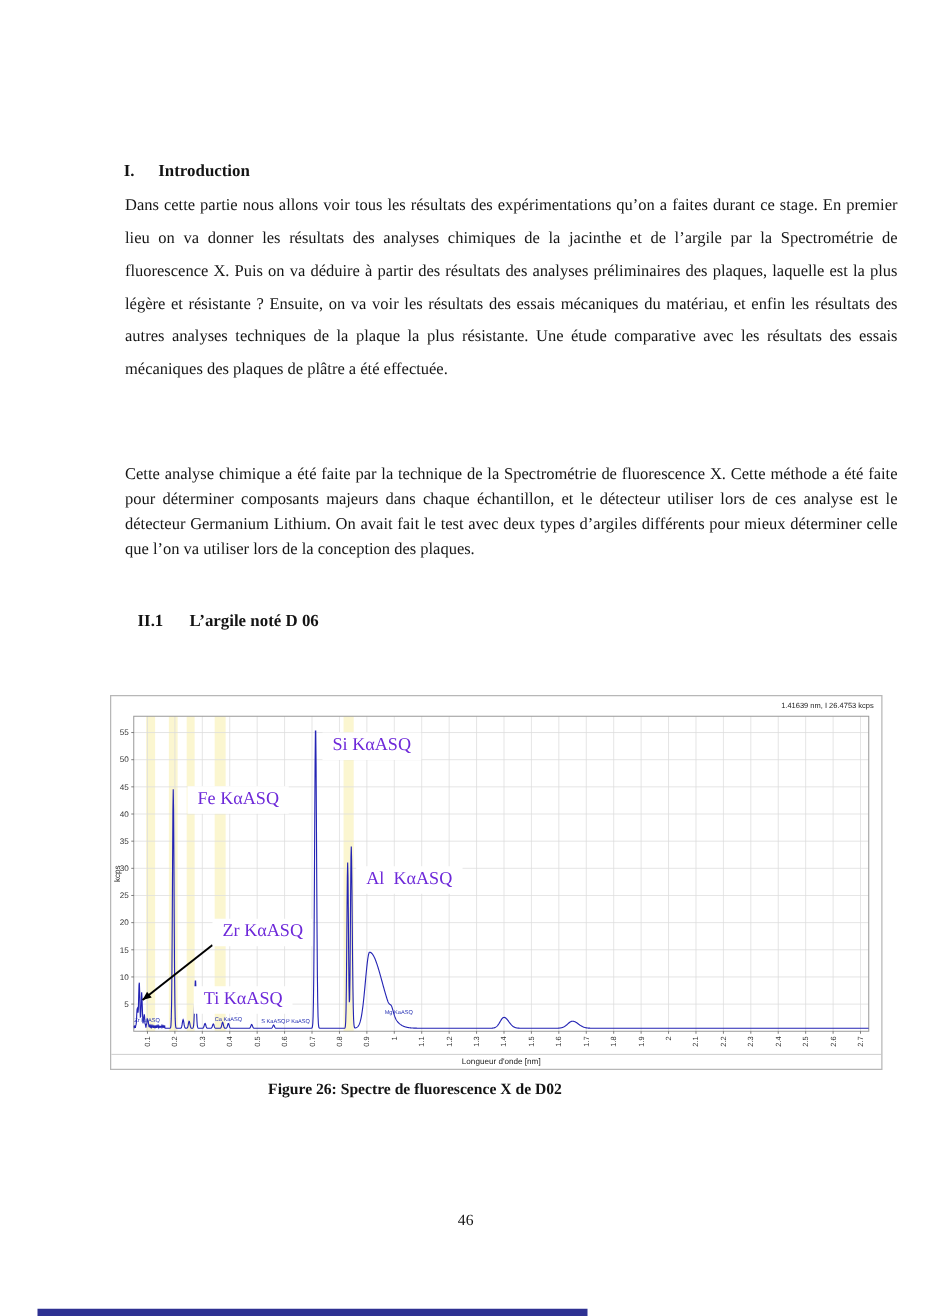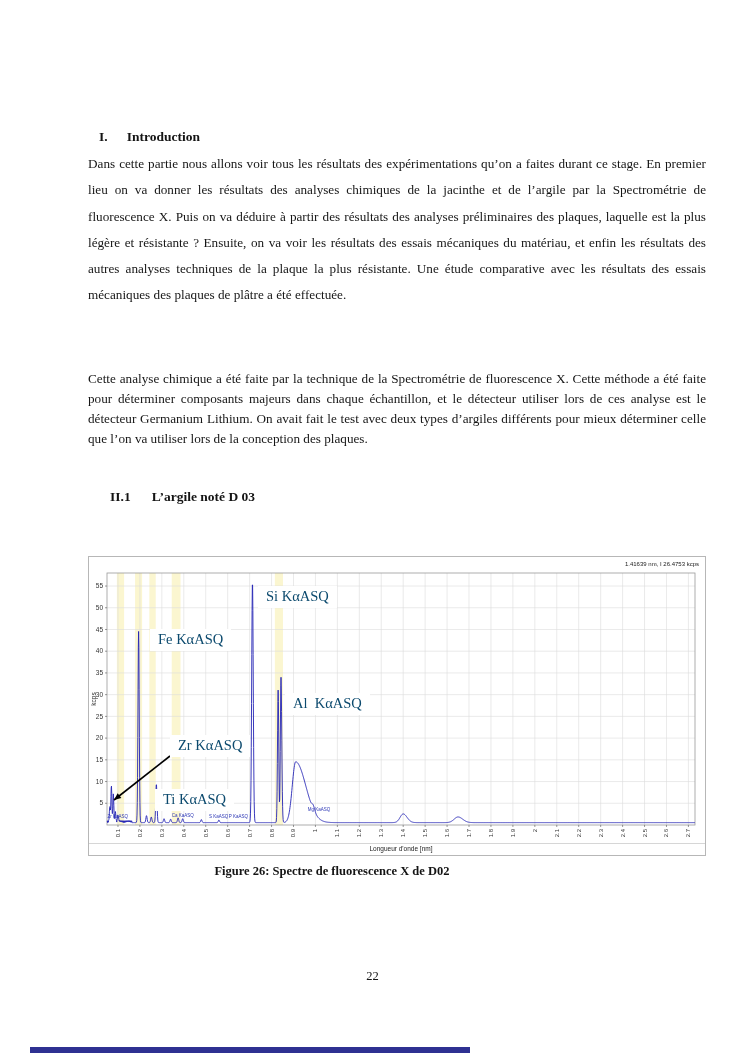--- a/index.html
+++ b/index.html
@@ -6,49 +6,49 @@
   html,body { background:#ffffff; }
   .page {
     position:relative; width:745px; height:1053px; background:#ffffff;
     font-family:"Liberation Serif","DejaVu Serif",serif; color:#141414;
     overflow:hidden; margin:0 auto;
   }
   .abs { position:absolute; }
   .heading { font-size:13.5px; font-weight:bold; white-space:nowrap; }
   .heading .hnum { display:inline-block; }
   .heading .hu { }
-  p.body { font-size:13.2px; text-align:justify; color:#161616; }
+  p.body { font-size:13.2px; text-align:justify; color:#161616;margin-left:12px; }
   figure.chartbox { border:1px solid #b7b7b7; background:#fff; }
   figure.chartbox svg { position:absolute; left:0; top:0; width:100%; height:100%; }
   svg text { font-family:"Liberation Sans","DejaVu Sans",sans-serif; }
   .peaklabel {
     position:absolute; background:#ffffff; padding:2px 8px 3px 8px;
     font-family:"Liberation Serif","DejaVu Serif",serif; font-size:14.5px;
-    color:#0c4a6e; white-space:pre; z-index:3;
+    color:#6d28d9; white-space:pre; z-index:3;
   }
   .caption { font-size:12.5px; font-weight:bold; text-align:center; width:664px; }
   .pagenum { font-size:12.5px; text-align:center; width:745px; }
   .bottom-bar { background:#2e3192; }
 </style>
 </head>
 <body>
 
 <div class="page">
 
   <div class="abs heading" style="left:99px; top:129px;">
     <span class="hnum" style="margin-right:19px;">I.</span><span class="hu">Introduction</span>
   </div>
 
   <p class="abs body" style="left:88px; top:151px; width:618px; line-height:26.3px;">Dans cette partie nous allons voir tous les résultats des expérimentations qu’on a faites durant ce stage. En premier lieu on va donner les résultats des analyses chimiques de la jacinthe et de l’argile par la Spectrométrie de fluorescence X. Puis on va déduire à partir des résultats des analyses préliminaires des plaques, laquelle est la plus légère et résistante ? Ensuite, on va voir les résultats des essais mécaniques du matériau, et enfin les résultats des autres analyses techniques de la plaque la plus résistante. Une étude comparative avec les résultats des essais mécaniques des plaques de plâtre a été effectuée.</p>
 
 
   <p class="abs body" style="left:88px; top:369px; width:618px; line-height:19.9px;">Cette analyse chimique a été faite par la technique de la Spectrométrie de fluorescence X. Cette méthode a été faite pour déterminer composants majeurs dans chaque échantillon, et le détecteur utiliser lors de ces analyse est le détecteur Germanium Lithium. On avait fait le test avec deux types d’argiles différents pour mieux déterminer celle que l’on va utiliser lors de la conception des plaques.</p>
 
   <div class="abs heading" style="left:110px; top:489px;">
-    <span class="hnum" style="margin-right:21px;">II.1</span><span class="hu">L’argile noté D 03</span>
+    <span class="hnum" style="margin-right:21px;">II.1</span><span class="hu">L’argile noté D 06</span>
   </div>
 
 
   <figure class="abs chartbox" style="left:88px; top:556px; width:618px; height:300px;">
     <svg id="spectrum-svg" viewBox="0 0 616 298" preserveAspectRatio="none">
         <rect x="27.87313432835821" y="16" width="7.240298507462686" height="252" fill="#fbf6d0"></rect>
         <rect x="46.08358208955224" y="16" width="7.020895522388052" height="252" fill="#fbf6d0"></rect>
         <rect x="60.34477611940298" y="16" width="6.3626865671641895" height="252" fill="#fbf6d0"></rect>
         <rect x="82.72388059701491" y="16" width="8.776119402985088" height="252" fill="#fbf6d0"></rect>
         <rect x="185.84328358208953" y="16" width="8.117910447761204" height="252" fill="#fbf6d0"></rect>
@@ -186,17 +186,17 @@
         <div class="peaklabel" style="left: 61px; top: 72px;">Fe KαASQ</div>
         <div class="peaklabel" style="left: 196px; top: 136px;">Al  KαASQ</div>
         <div class="peaklabel" style="left: 81px; top: 178px;">Zr KαASQ</div>
         <div class="peaklabel" style="left: 66px; top: 232px;">Ti KαASQ</div>
       </div>
   </figure>
 
   <div class="abs caption" style="left:0; top:864px;">Figure 26: Spectre de fluorescence X de D02</div>
 
 
-  <div class="abs pagenum" style="left:0; top:969px;">22</div>
+  <div class="abs pagenum" style="left:0; top:969px;">46</div>
 
   <div class="abs bottom-bar" style="left:30px; top:1047px; width:440px; height:6px;"></div>
 
 </div>
 
 </body></html>

